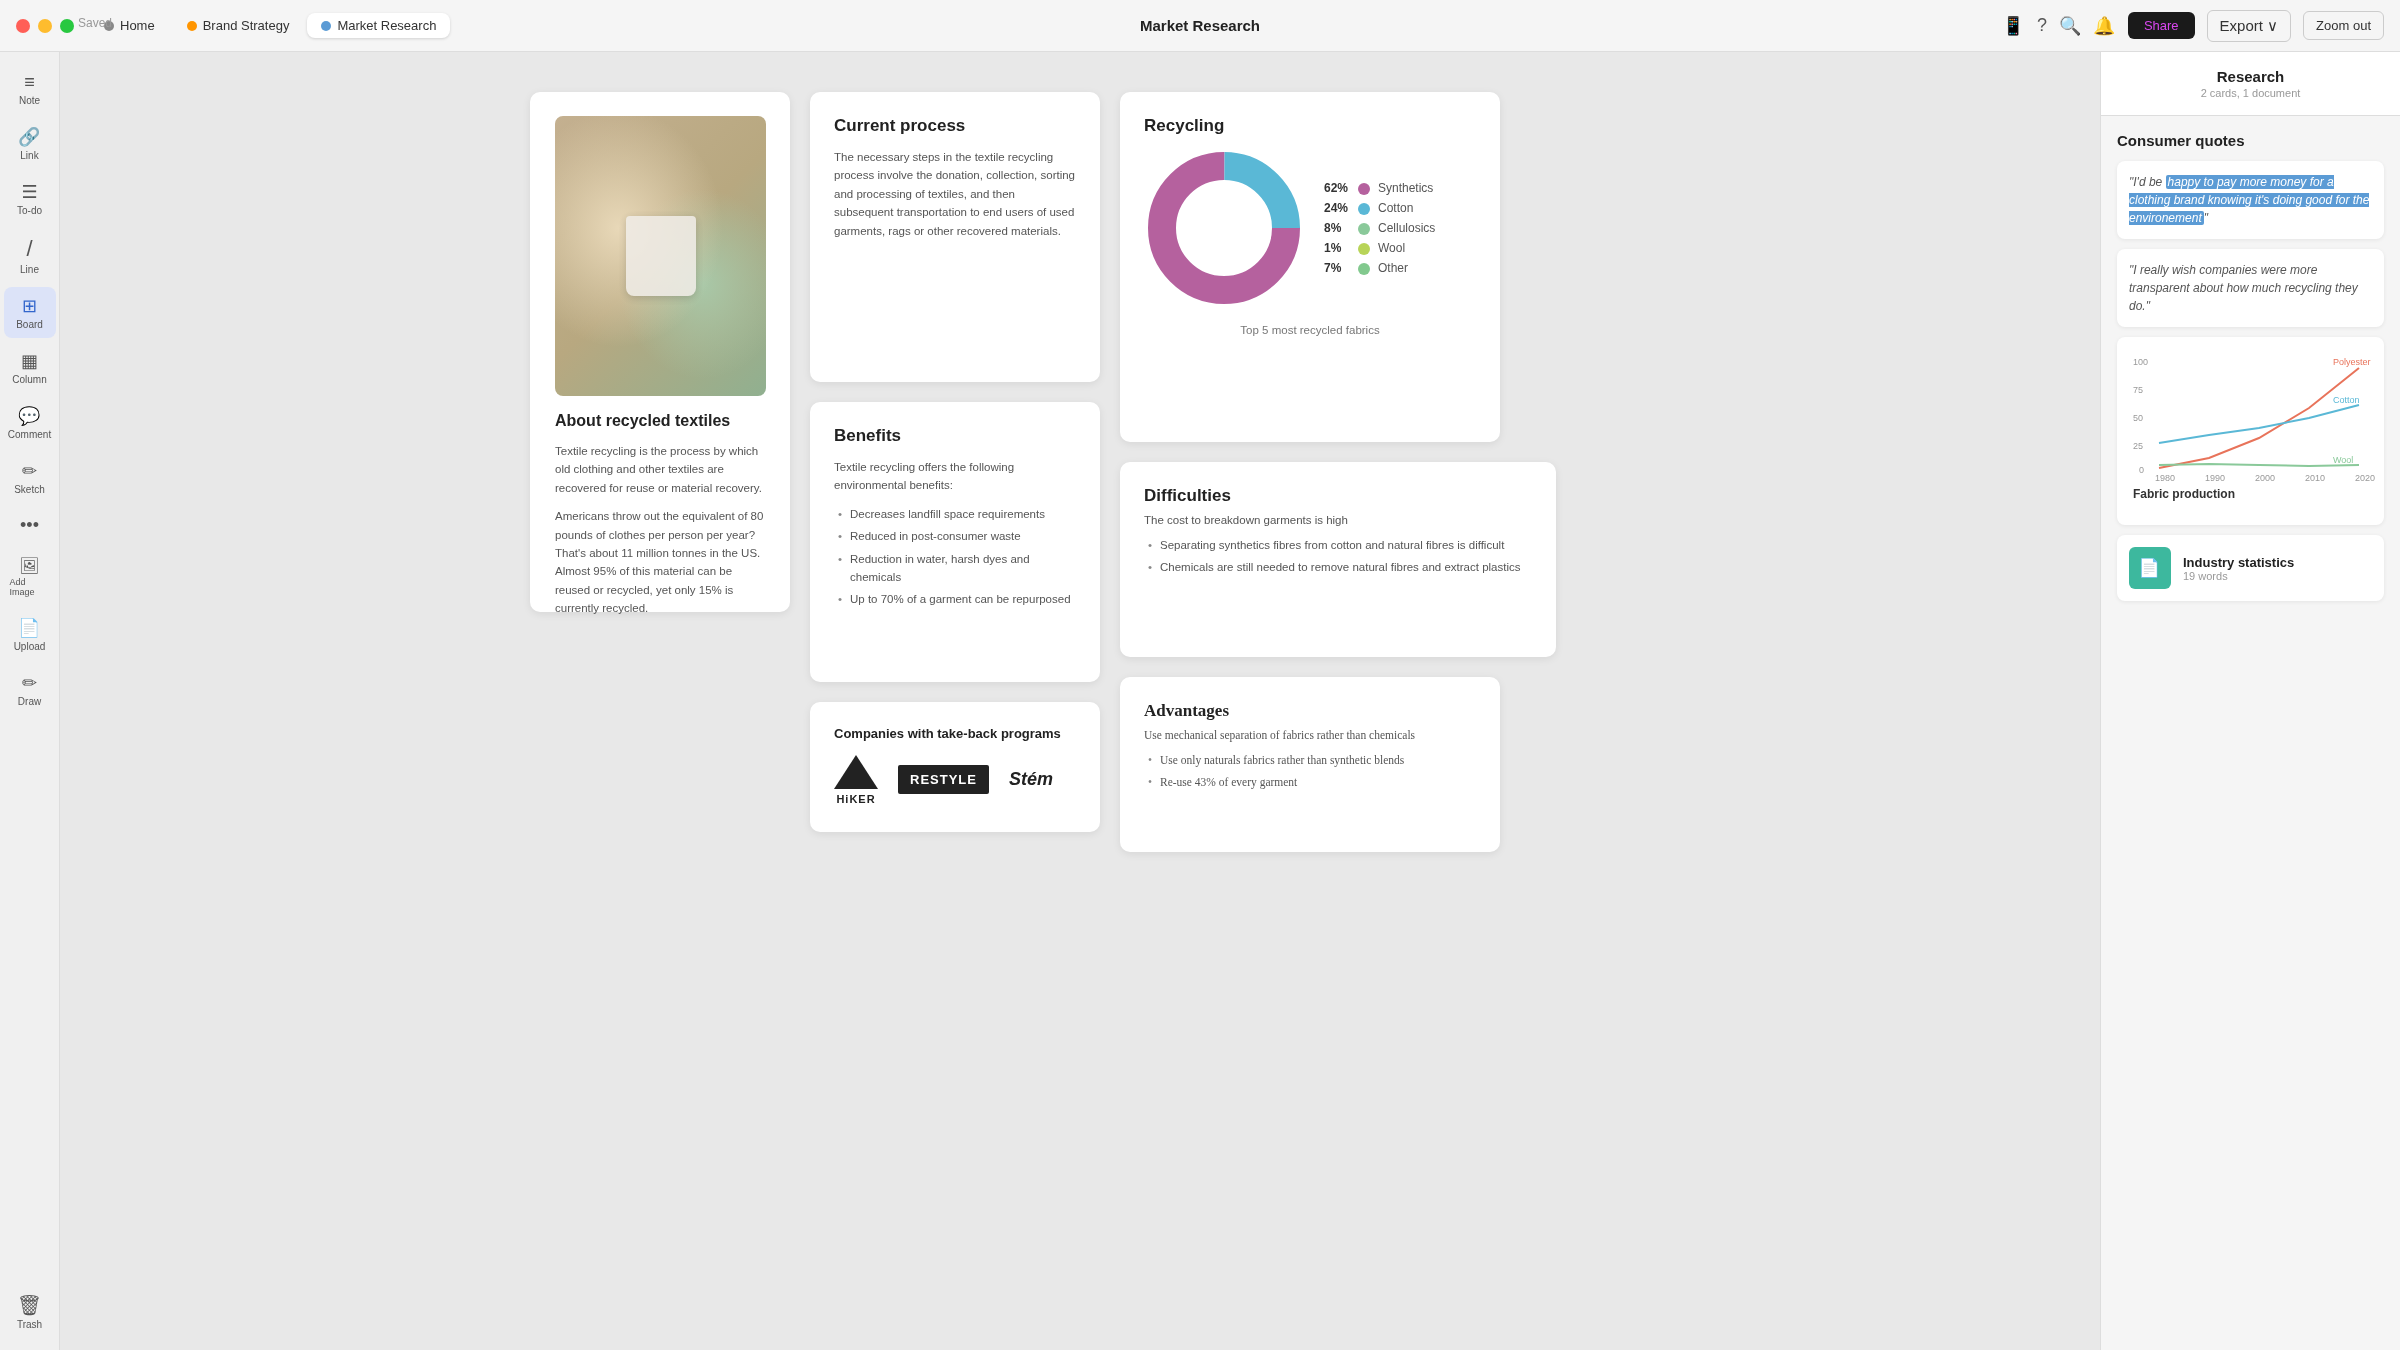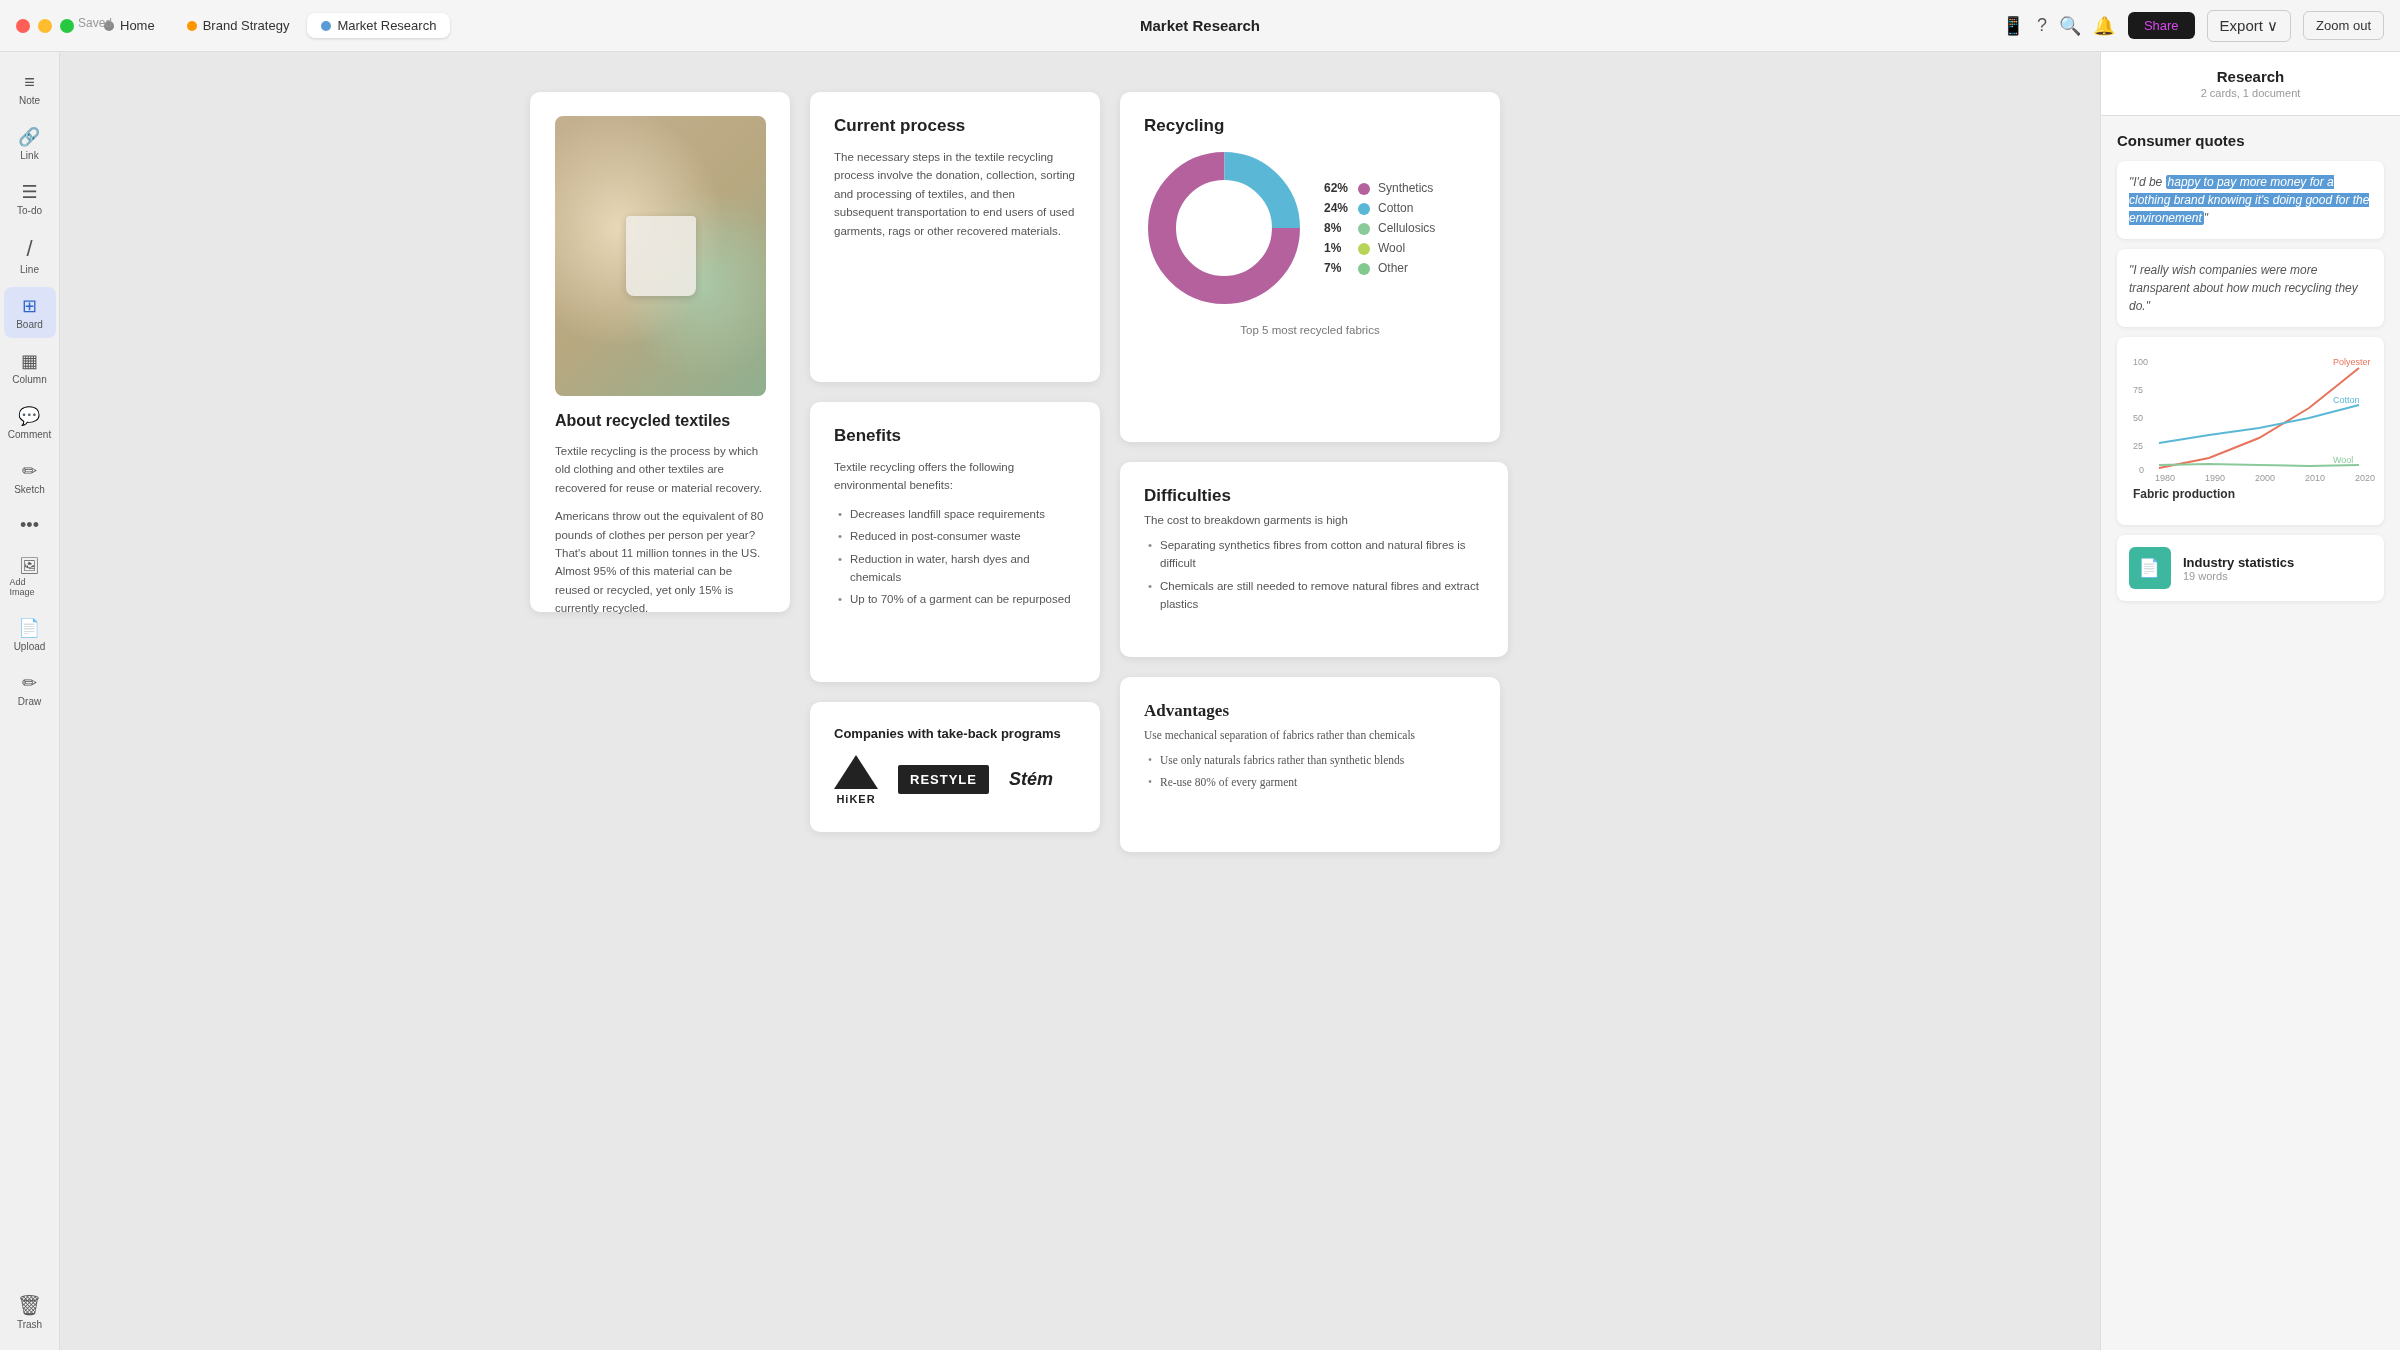--- a/index.html
+++ b/index.html
@@ -141,21 +141,21 @@
     .donut-container { display: flex; align-items: center; gap: 20px; margin-top: 10px; }
     .legend { display: flex; flex-direction: column; gap: 6px; }
     .legend-item { display: flex; align-items: flex-end; gap: 8px; font-size: 12px; }
     .legend-dot { width: 12px; height: 12px; border-radius: 50%; flex-shrink: 0; }
     .legend-pct { font-weight: 600; color: #333; min-width: 26px; }
     .legend-name { color: #555; }
     .recycling-subtitle { font-size: 11.5px; color: #777; margin-top: 16px; text-align: center; }
 
     
     .card-difficulties {
-      left: 590px; top: 370px; width: 388px; height: 195px;
+      left: 590px; top: 370px; width: 436px; height: 195px;
     }
     .difficulties-title { font-size: 17px; font-weight: 700; color: #222; margin-bottom: 8px; }
     .diff-summary { font-size: 11.5px; color: #555; margin-bottom: 8px; }
 
     
     .card-advantages {
       left: 590px; top: 585px; width: 380px; height: 175px; font-family: Liberation Serif, serif;
     }
 
     
@@ -402,21 +402,21 @@
         <li>Separating synthetics fibres from cotton and natural fibres is difficult</li>
         <li>Chemicals are still needed to remove natural fibres and extract plastics</li>
       </ul>
     </div>
 
     <div class="card card-advantages">
       <div class="difficulties-title">Advantages</div>
       <div class="diff-summary">Use mechanical separation of fabrics rather than chemicals</div>
       <ul class="bullet-list">
         <li>Use only naturals fabrics rather than synthetic blends</li>
-        <li>Re-use 80% of every garment</li>
+        <li>Re-use 43% of every garment</li>
       </ul>
     </div>
 
   </div>
 </div>
 
 <div class="panel-research">
   <div class="research-header">
     <div class="research-title">Research</div>
     <div class="research-subtitle">2 cards, 1 document</div>

